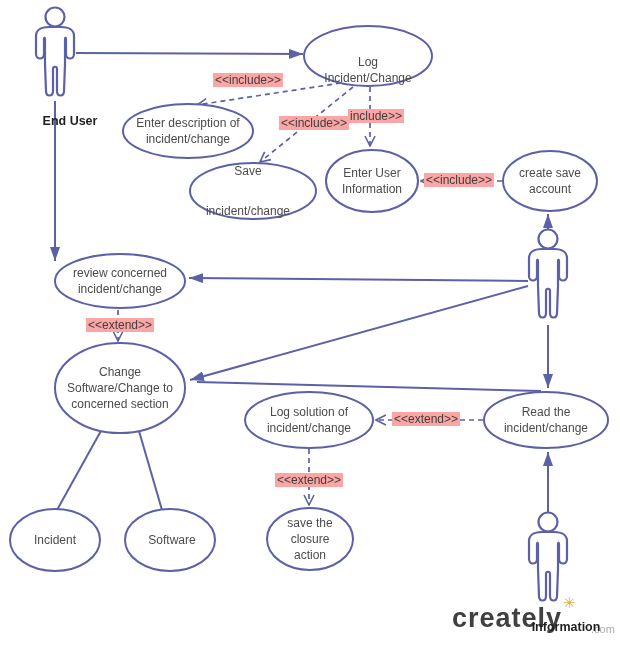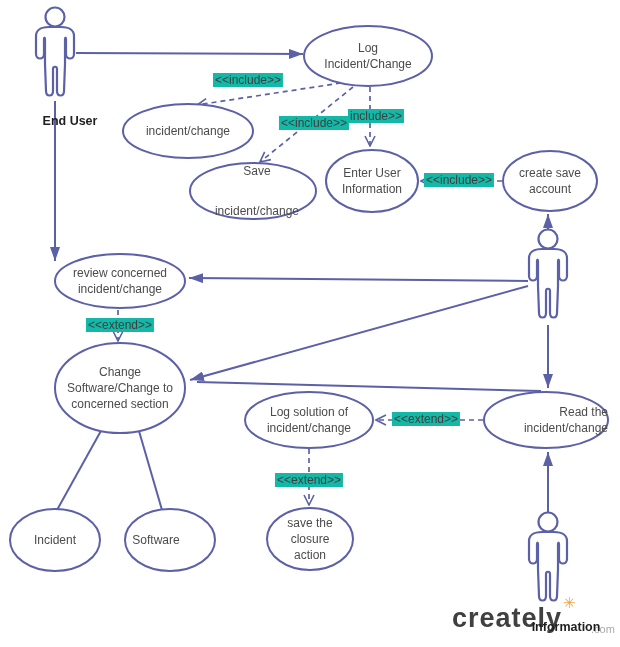--- a/index.html
+++ b/index.html
@@ -3,21 +3,21 @@
 <meta charset="utf-8">
 <style>
   html,body{margin:0;padding:0;background:#ffffff;}
   .stage{position:relative;width:620px;height:647px;background:#fff;overflow:hidden;
          font-family:"Liberation Sans",sans-serif;}
   .stage svg.wires{position:absolute;left:0;top:0;width:620px;height:647px;}
   .node{position:absolute;display:flex;flex-direction:column;align-items:center;
         justify-content:center;text-align:center;color:#4b4b4b;font-size:12px;
         line-height:16px;pointer-events:none;}
   .clabel{position:absolute;transform:translate(-50%,-50%);font-size:12px;color:#3e3e3e;
-          background:#14b8a6;padding:0 2px;white-space:nowrap;}
+          background:#fca5a5;padding:0 2px;white-space:nowrap;}
   .actor-label{position:absolute;transform:translate(-50%,-50%);font-weight:bold;
                color:#1f1f1f;font-size:12.5px;white-space:nowrap;z-index:6;margin-left:14px;}
   .wm-prefix{position:absolute;left:376px;top:620px;font-size:11px;color:#9c9c9c;z-index:4;}
   .wm-logo{position:absolute;left:452px;top:603px;font-size:27px;font-weight:bold;
            color:#404040;letter-spacing:1px;z-index:3;}
   .wm-spark{position:absolute;left:563px;top:594px;font-size:15px;color:#f2a33c;z-index:3;}
   .wm-suffix{position:absolute;left:591px;top:623px;font-size:11px;color:#ababab;z-index:4;}
 </style>
 </head>
 <body>
@@ -72,28 +72,29 @@
     <ellipse cx="170" cy="540" rx="45" ry="31" fill="#fff" stroke="#5c60a7" stroke-width="2"></ellipse>
     <ellipse cx="309" cy="420" rx="64" ry="28" fill="#fff" stroke="#5c60a7" stroke-width="2"></ellipse>
     <ellipse cx="546" cy="420" rx="62" ry="28" fill="#fff" stroke="#5c60a7" stroke-width="2"></ellipse>
     <ellipse cx="310" cy="539" rx="43" ry="31" fill="#fff" stroke="#5c60a7" stroke-width="2"></ellipse>
 
     <use href="#actor" x="30" y="7"></use>
     <use href="#actor" x="523" y="229"></use>
     <use href="#actor" x="523" y="512"></use>
   </svg>
 
-  <div class="node" style="left:304px;top:26px;width:128px;height:60px;">
+  <div class="node" style="left:304px;top:26px;width:128px;height:60px;justify-content:flex-end;">
     <div>Log</div>
     <div>Incident/Change</div>
   </div>
   <div class="node" style="left:123px;top:104px;width:130px;height:54px;">
+    <div>Enter description of</div>
     <div>incident/change</div>
   </div>
-  <div class="node" style="left:194px;top:163px;width:126px;height:56px;gap:24px;">
+  <div class="node" style="left:185px;top:163px;width:126px;height:56px;gap:24px;">
     <div>Save</div>
     <div>incident/change</div>
   </div>
   <div class="node" style="left:326px;top:150px;width:92px;height:62px;">
     <div>Enter User</div>
     <div>Information</div>
   </div>
   <div class="node" style="left:503px;top:151px;width:94px;height:60px;">
     <div>create save</div>
     <div>account</div>
@@ -103,28 +104,28 @@
     <div>incident/change</div>
   </div>
   <div class="node" style="left:55px;top:343px;width:130px;height:90px;">
     <div>Change</div>
     <div>Software/Change to</div>
     <div>concerned section</div>
   </div>
   <div class="node" style="left:10px;top:509px;width:90px;height:62px;">
     <div>Incident</div>
   </div>
-  <div class="node" style="left:111px;top:509px;width:90px;height:62px;">
+  <div class="node" style="left:127px;top:509px;width:90px;height:62px;">
     <div>Software</div>
   </div>
   <div class="node" style="left:245px;top:392px;width:128px;height:56px;">
     <div>Log solution of</div>
     <div>incident/change</div>
   </div>
-  <div class="node" style="left:484px;top:392px;width:124px;height:56px;align-items:flex-end;">
+  <div class="node" style="left:484px;top:392px;width:124px;height:56px;">
     <div>Read the</div>
     <div>incident/change</div>
   </div>
   <div class="node" style="left:267px;top:508px;width:86px;height:62px;">
     <div>save the</div>
     <div>closure</div>
     <div>action</div>
   </div>
 
   <div class="clabel" style="left:248px;top:80px;">&lt;&lt;include&gt;&gt;</div>

